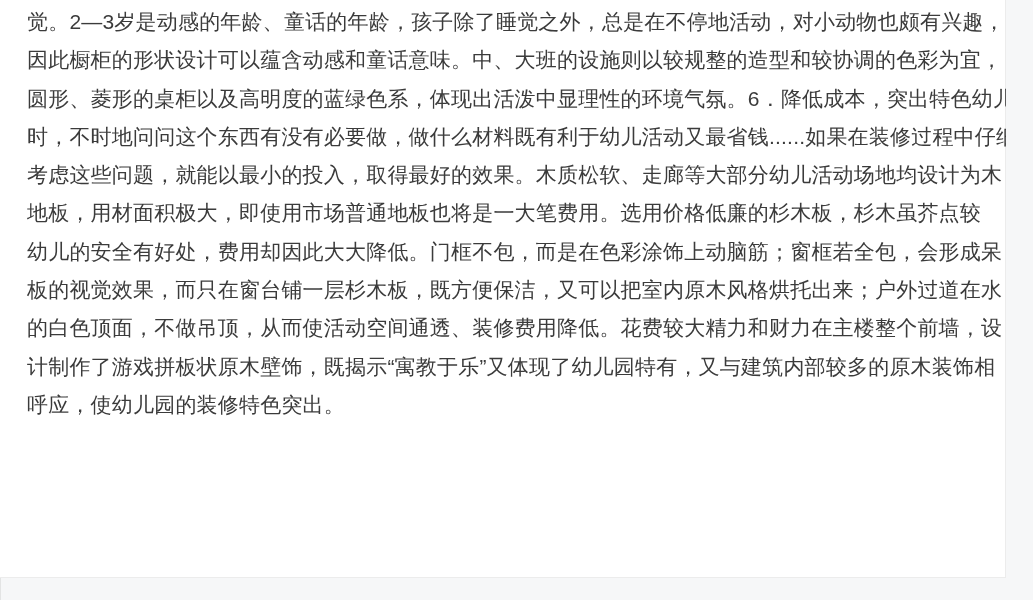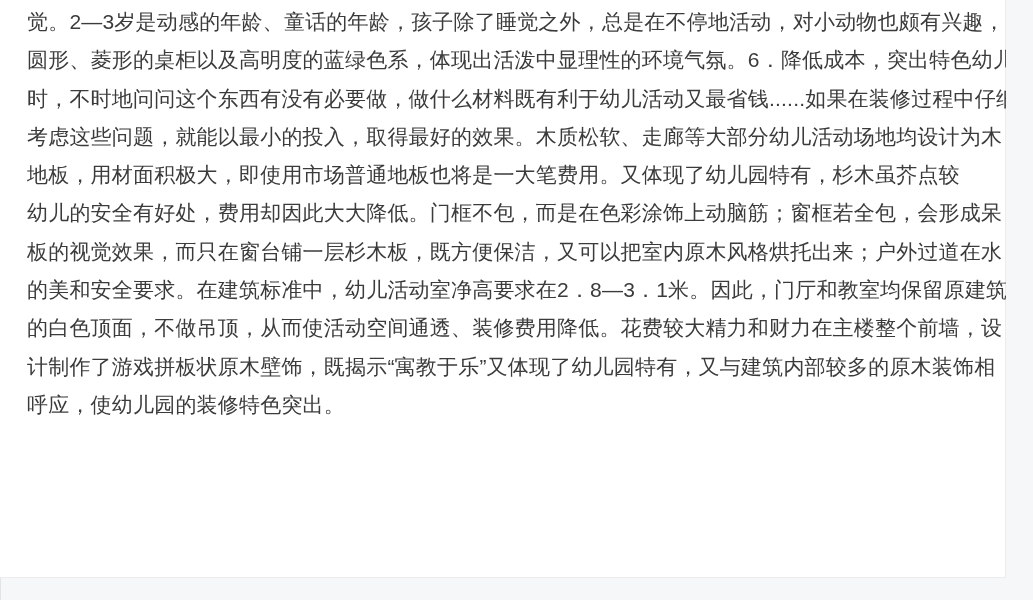--- a/index.html
+++ b/index.html
@@ -61,27 +61,27 @@
     background: #f6f7f8;
   }
 </style>
 </head>
 <body>
 
 <div class="viewport">
   <div class="page">
     <div class="text-content">
         <div class="text-line">觉。2—3岁是动感的年龄、童话的年龄，孩子除了睡觉之外，总是在不停地活动，对小动物也颇有兴趣，</div>
+        <div class="text-line">因此橱柜的形状设计可以蕴含动感和童话意味。中、大班的设施则以较规整的造型和较协调的色彩为宜，</div>
         <div class="text-line">圆形、菱形的桌柜以及高明度的蓝绿色系，体现出活泼中显理性的环境气氛。6．降低成本，突出特色幼儿</div>
         <div class="text-line">时，不时地问问这个东西有没有必要做，做什么材料既有利于幼儿活动又最省钱......如果在装修过程中仔细</div>
         <div class="text-line">考虑这些问题，就能以最小的投入，取得最好的效果。木质松软、走廊等大部分幼儿活动场地均设计为木</div>
-        <div class="text-line">地板，用材面积极大，即使用市场普通地板也将是一大笔费用。又体现了幼儿园特有，杉木虽芥点较</div>
+        <div class="text-line">地板，用材面积极大，即使用市场普通地板也将是一大笔费用。选用价格低廉的杉木板，杉木虽芥点较</div>
         <div class="text-line">幼儿的安全有好处，费用却因此大大降低。门框不包，而是在色彩涂饰上动脑筋；窗框若全包，会形成呆</div>
         <div class="text-line">板的视觉效果，而只在窗台铺一层杉木板，既方便保洁，又可以把室内原木风格烘托出来；户外过道在水</div>
-        <div class="text-line">的美和安全要求。在建筑标准中，幼儿活动室净高要求在2．8—3．1米。因此，门厅和教室均保留原建筑</div>
         <div class="text-line">的白色顶面，不做吊顶，从而使活动空间通透、装修费用降低。花费较大精力和财力在主楼整个前墙，设</div>
         <div class="text-line">计制作了游戏拼板状原木壁饰，既揭示“寓教于乐”又体现了幼儿园特有，又与建筑内部较多的原木装饰相</div>
         <div class="text-line">呼应，使幼儿园的装修特色突出。</div>
       </div>
   </div>
   <div class="right-gutter"></div>
   <div class="bottom-gutter"></div>
 </div>
 
 </body></html>

